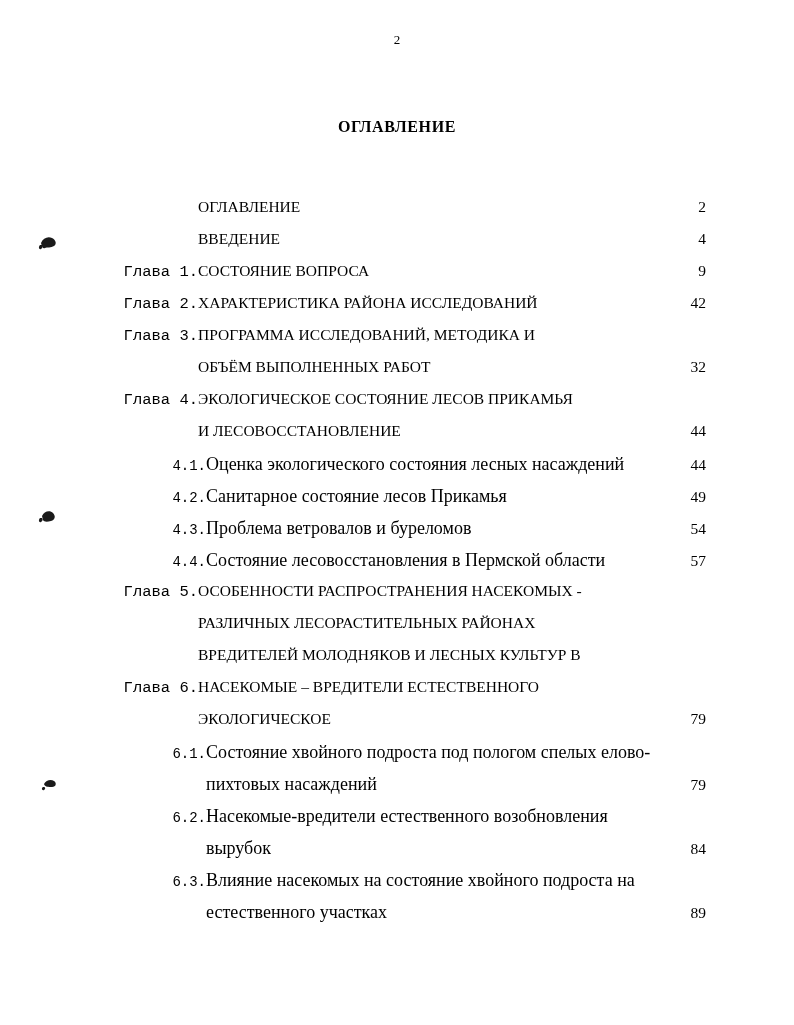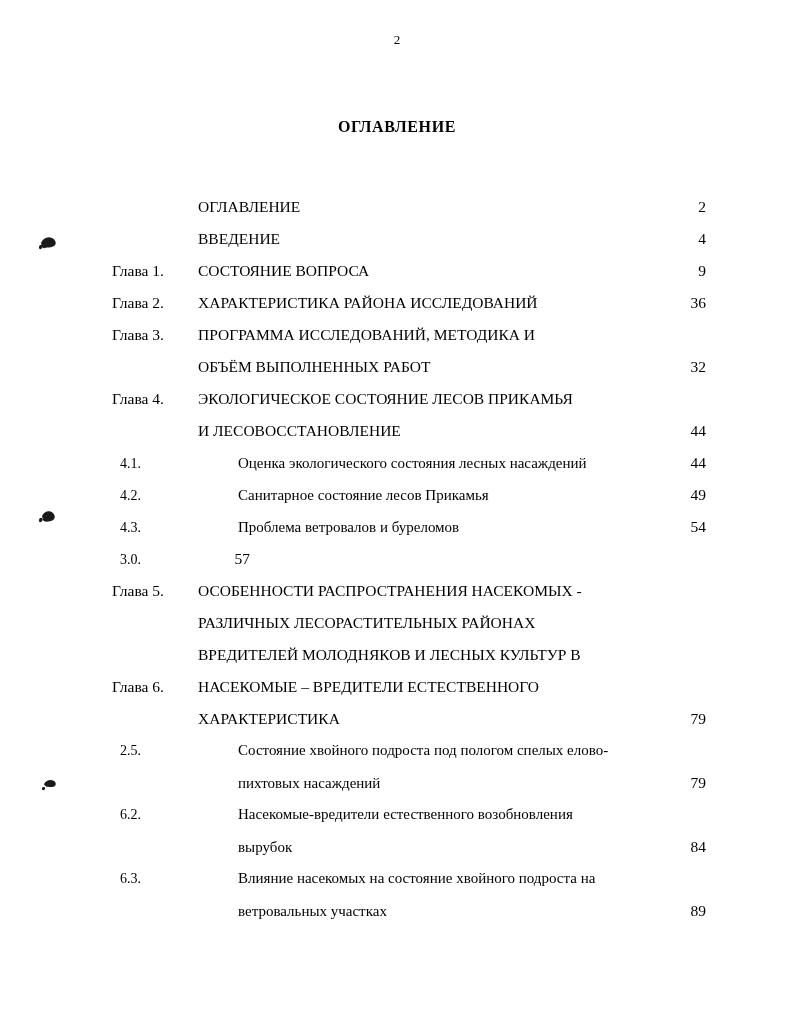--- a/index.html
+++ b/index.html
@@ -45,39 +45,39 @@
   .toc-row {
     display: flex;
     align-items: baseline;
     min-height: 31px;
     margin-bottom: 1px;
   }
   .toc-label {
     width: 86px;
     flex: 0 0 86px;
     font-size: 15.5px;
-    font-family: Liberation Serif, serif;
+    font-family: Liberation Mono, monospace;
     white-space: nowrap;
+    text-align: right;
   }
   .toc-label.sub {
     padding-left: 8px;
     font-size: 14px;
   }
   .toc-text {
     flex: 1 1 auto;
     font-size: 15.5px;
     font-family: "Liberation Serif", serif;
     padding-right: 8px;
   }
   .toc-text.caps {
     font-size: 15.5px;
   }
   .toc-text.small {
-    font-size: 15px;
-    margin-left: 32px;
+    font-size: 18px;
   }
   .toc-page {
     flex: 0 0 44px;
     width: 44px;
     text-align: right;
     font-size: 15.5px;
     font-family: "Liberation Serif", serif;
   }
   .toc-row.cont .toc-label { visibility: hidden; }
 
@@ -111,21 +111,21 @@
         <div class="toc-page">4</div>
       </div>
       <div class="toc-row">
         <div class="toc-label">Глава 1.</div>
         <div class="toc-text caps">СОСТОЯНИЕ ВОПРОСА</div>
         <div class="toc-page">9</div>
       </div>
       <div class="toc-row">
         <div class="toc-label">Глава 2.</div>
         <div class="toc-text caps">ХАРАКТЕРИСТИКА  РАЙОНА ИССЛЕДОВАНИЙ</div>
-        <div class="toc-page">36</div>
+        <div class="toc-page">42</div>
       </div>
       <div class="toc-row">
         <div class="toc-label">Глава 3.</div>
         <div class="toc-text caps">ПРОГРАММА ИССЛЕДОВАНИЙ, МЕТОДИКА И</div>
         <div class="toc-page"></div>
       </div>
       <div class="toc-row cont">
         <div class="toc-label"></div>
         <div class="toc-text caps">ОБЪЁМ ВЫПОЛНЕННЫХ РАБОТ</div>
         <div class="toc-page">32</div>
@@ -149,21 +149,22 @@
         <div class="toc-label sub">4.2.</div>
         <div class="toc-text small">Санитарное состояние лесов Прикамья</div>
         <div class="toc-page">49</div>
       </div>
       <div class="toc-row">
         <div class="toc-label sub">4.3.</div>
         <div class="toc-text small">Проблема ветровалов и буреломов</div>
         <div class="toc-page">54</div>
       </div>
       <div class="toc-row">
-        <div class="toc-label sub">3.0.</div>
+        <div class="toc-label sub">4.4.</div>
+        <div class="toc-text small">Состояние лесовосстановления в Пермской области</div>
         <div class="toc-page">57</div>
       </div>
       <div class="toc-row">
         <div class="toc-label">Глава 5.</div>
         <div class="toc-text caps">ОСОБЕННОСТИ РАСПРОСТРАНЕНИЯ НАСЕКОМЫХ -</div>
         <div class="toc-page"></div>
       </div>
       <div class="toc-row cont">
         <div class="toc-label"></div>
         <div class="toc-text caps">РАЗЛИЧНЫХ  ЛЕСОРАСТИТЕЛЬНЫХ РАЙОНАХ</div>
@@ -174,25 +175,25 @@
         <div class="toc-text caps">ВРЕДИТЕЛЕЙ МОЛОДНЯКОВ И ЛЕСНЫХ КУЛЬТУР В</div>
         <div class="toc-page"></div>
       </div>
       <div class="toc-row">
         <div class="toc-label">Глава 6.</div>
         <div class="toc-text caps">НАСЕКОМЫЕ – ВРЕДИТЕЛИ  ЕСТЕСТВЕННОГО</div>
         <div class="toc-page"></div>
       </div>
       <div class="toc-row cont">
         <div class="toc-label"></div>
-        <div class="toc-text caps">ХАРАКТЕРИСТИКА</div>
+        <div class="toc-text caps">ЭКОЛОГИЧЕСКОЕ</div>
         <div class="toc-page">79</div>
       </div>
       <div class="toc-row">
-        <div class="toc-label sub">2.5.</div>
+        <div class="toc-label sub">6.1.</div>
         <div class="toc-text small">Состояние хвойного подроста под пологом спелых елово-</div>
         <div class="toc-page"></div>
       </div>
       <div class="toc-row cont">
         <div class="toc-label sub"></div>
         <div class="toc-text small">пихтовых насаждений</div>
         <div class="toc-page">79</div>
       </div>
       <div class="toc-row">
         <div class="toc-label sub">6.2.</div>
@@ -204,21 +205,21 @@
         <div class="toc-text small">вырубок</div>
         <div class="toc-page">84</div>
       </div>
       <div class="toc-row">
         <div class="toc-label sub">6.3.</div>
         <div class="toc-text small">Влияние насекомых на состояние хвойного подроста на</div>
         <div class="toc-page"></div>
       </div>
       <div class="toc-row cont">
         <div class="toc-label sub"></div>
-        <div class="toc-text small">ветровальных участках</div>
+        <div class="toc-text small">естественного участках</div>
         <div class="toc-page">89</div>
       </div>
     </div>
 
   <div class="scan-mark" style="left:38px; top:234px;">
     <svg width="22" height="18" viewBox="0 0 22 18">
         <path d="M3 9 C5 4, 10 2, 14 4 C18 6, 19 10, 16 12 C13 14, 9 13, 7 14 C5 15, 4 13, 3 9 Z" fill="#1a1a1a"></path>
         <path d="M2 11 C0 13, 1 16, 3 15 C5 14, 5 12, 4 11 Z" fill="#1a1a1a"></path>
       </svg>
   </div>

